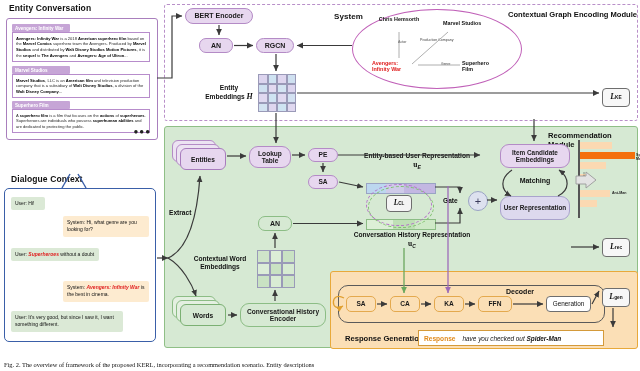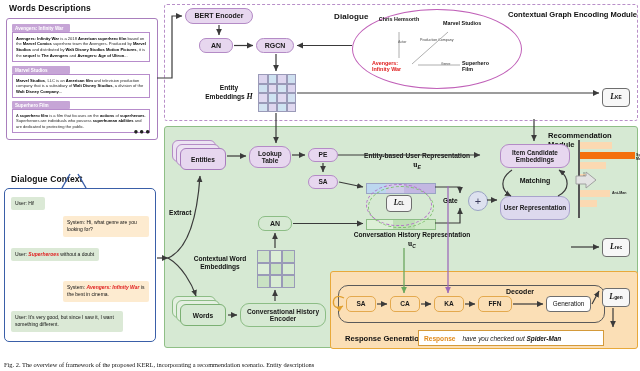--- a/index.html
+++ b/index.html
@@ -62,26 +62,26 @@
   .cap{position:absolute;left:4px;top:361px;font-size:6.4px;color:#111;
        font-family:"Liberation Serif", serif;white-space:nowrap;}
 </style>
 </head>
 <body>
 
 <div class="frame" style="left:164px;top:4px;width:472px;height:115px;"></div>
 <div class="frame green" style="left:164px;top:126px;width:472px;height:220px;"></div>
 <div class="frame orange" style="left:330px;top:271px;width:306px;height:76px;"></div>
 
-<div class="abs ttl" style="left:9px;top:3px;">Words Descriptions</div>
+<div class="abs ttl" style="left:9px;top:3px;">Entity Conversation</div>
 <div class="abs ttl" style="left:11px;top:174px;">Dialogue Context</div>
 <div class="abs modlbl" style="left:508px;top:10px;">Contextual Graph Encoding Module</div>
 <div class="abs modlbl" style="left:548px;top:131px;">Recommendation Module</div>
 <div class="abs modlbl" style="left:345px;top:334px;">Response Generation Module</div>
-<div class="abs ttl" style="left:334px;top:12px;font-size:8px;">Dialogue</div>
+<div class="abs ttl" style="left:334px;top:12px;font-size:8px;">System</div>
 
 <div id="desc-panel">
   <div class="desc-item" style="top:5px;">
     <div class="desc-head">Avengers: Infinity War</div>
     <div class="desc-body"><b>Avengers: Infinity War</b> is a 2018 <b>American superhero film</b> based on the <b>Marvel Comics</b> superhero team the Avengers. Produced by <b>Marvel Studios</b> and distributed by <b>Walt Disney Studios Motion Pictures</b>, it is the <b>sequel</b> to <b>The Avengers</b> and <b>Avengers: Age of Ultron</b>...</div>
   </div>
   <div class="desc-item" style="top:47px;">
     <div class="desc-head">Marvel Studios</div>
     <div class="desc-body"><b>Marvel Studios</b>, LLC is an <b>American film</b> and television production company that is a subsidiary of <b>Walt Disney Studios</b>, a division of the <b>Walt Disney Company</b>...</div>
   </div>

